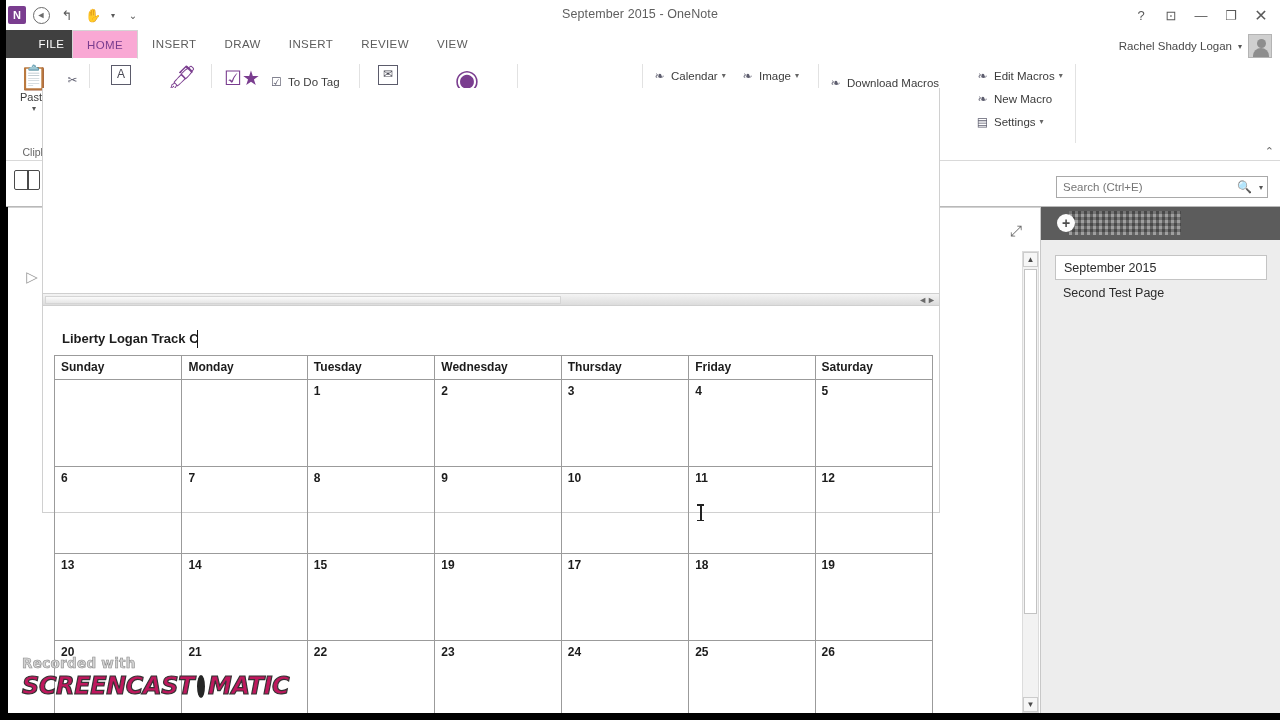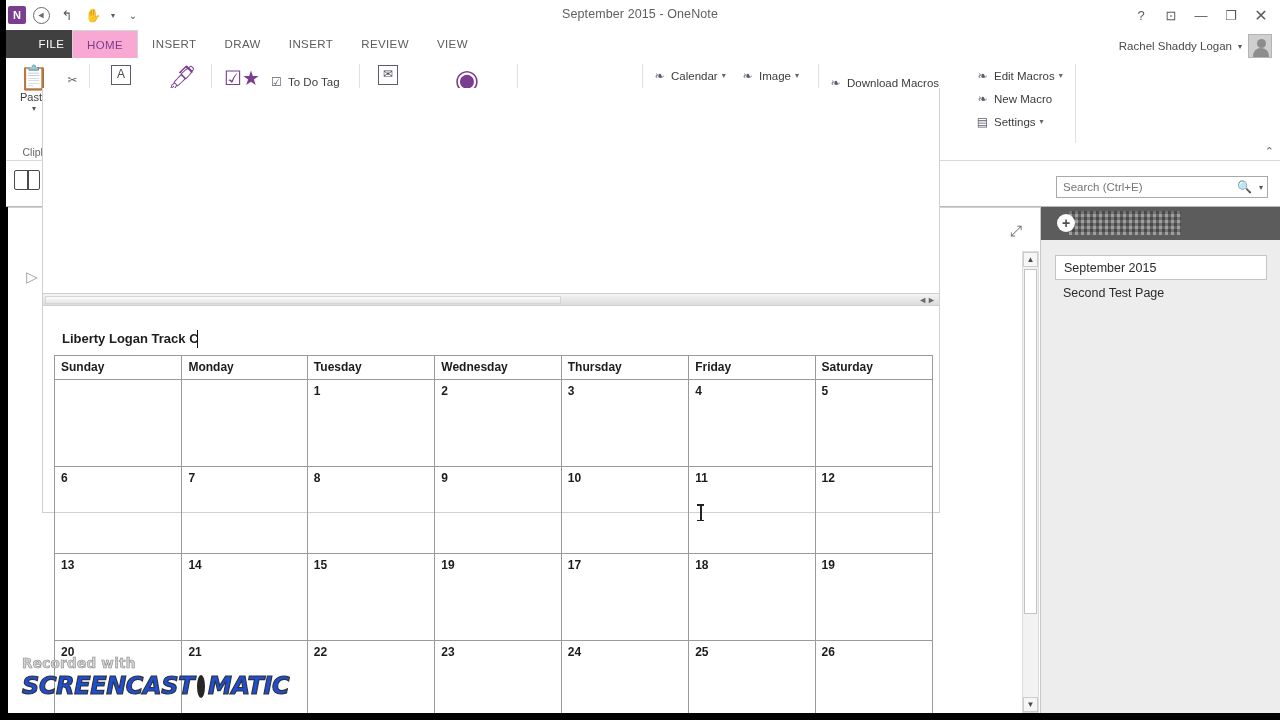--- a/index.html
+++ b/index.html
@@ -271,21 +271,21 @@
   .watermark {
     position:absolute; left:22px; top:655px; width:240px; height:60px;
     pointer-events:none; user-select:none;
   }
   .wm-line1 {
     font-size:13.5px; font-weight:bold; color:#d4d4d4;
     -webkit-text-stroke:0.6px #8a8a8a; letter-spacing:.3px;
     font-family:"DejaVu Sans", sans-serif;
   }
   .wm-line2 {
-    font-size:24px; font-weight:bold; color:#1d4ed8; letter-spacing:-.4px;
+    font-size:24px; font-weight:bold; color:#be185d; letter-spacing:-.4px;
     -webkit-text-stroke:1.2px #333333; font-style:italic; line-height:30px;
     font-family:"DejaVu Sans", sans-serif; display:flex; align-items:center; gap:1px;
   }
   .wm-o {
     width:23px;height:23px;border-radius:50%;border:4.5px solid #262626;
     background:#fff; display:inline-block; margin:0 2px;
   }
 
   
   .bar-left { position:absolute; left:0; top:207px; width:8px; height:513px; background:#000; }

